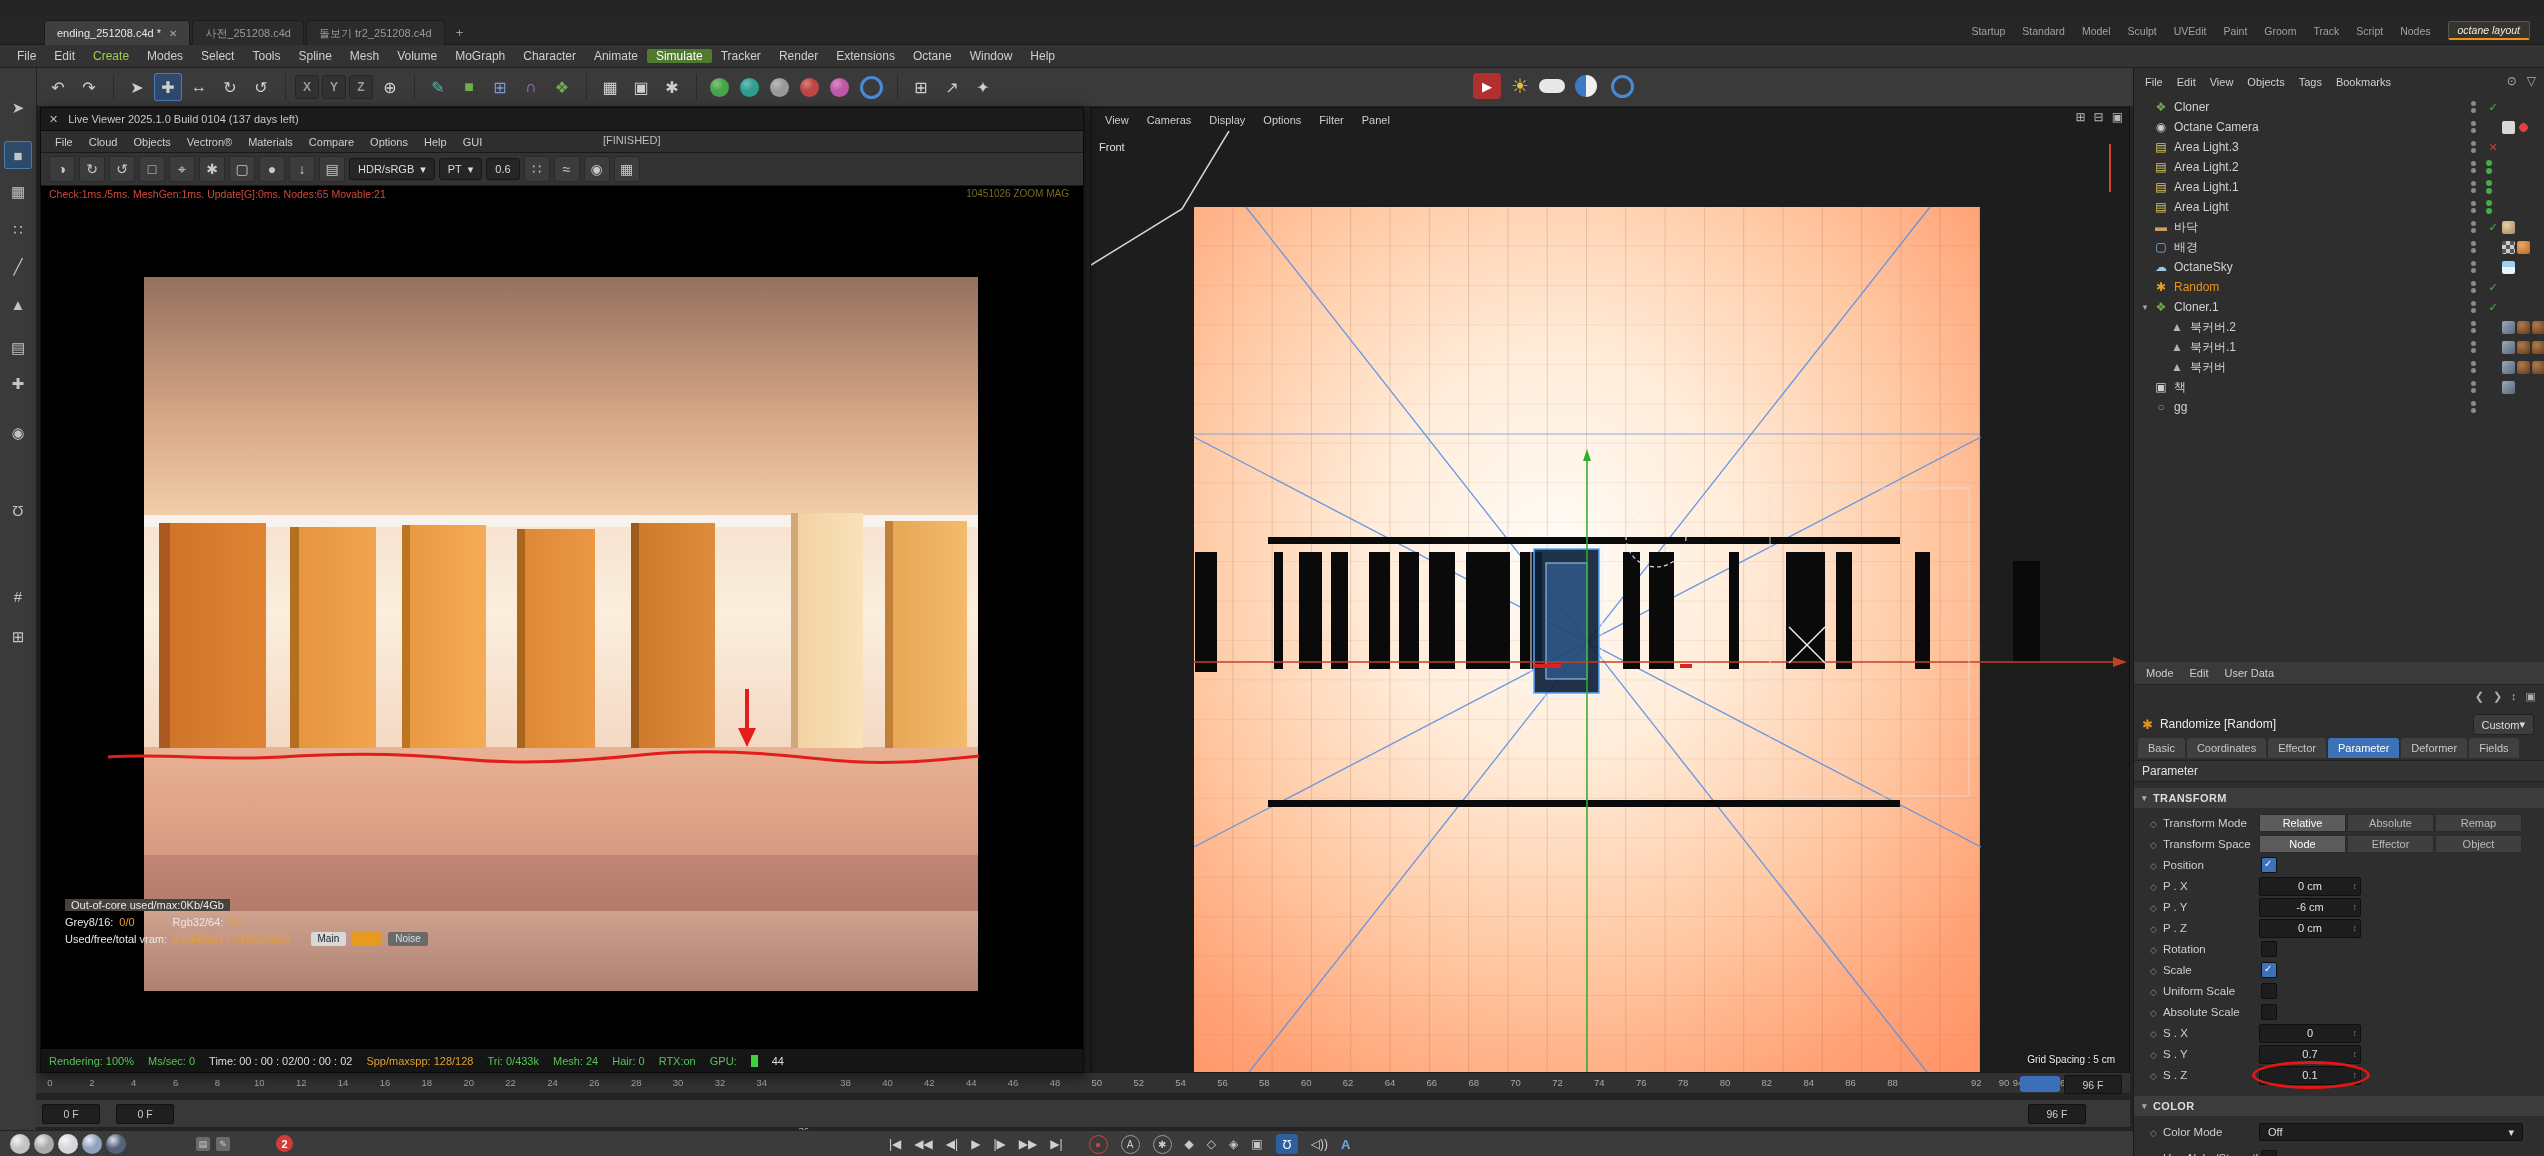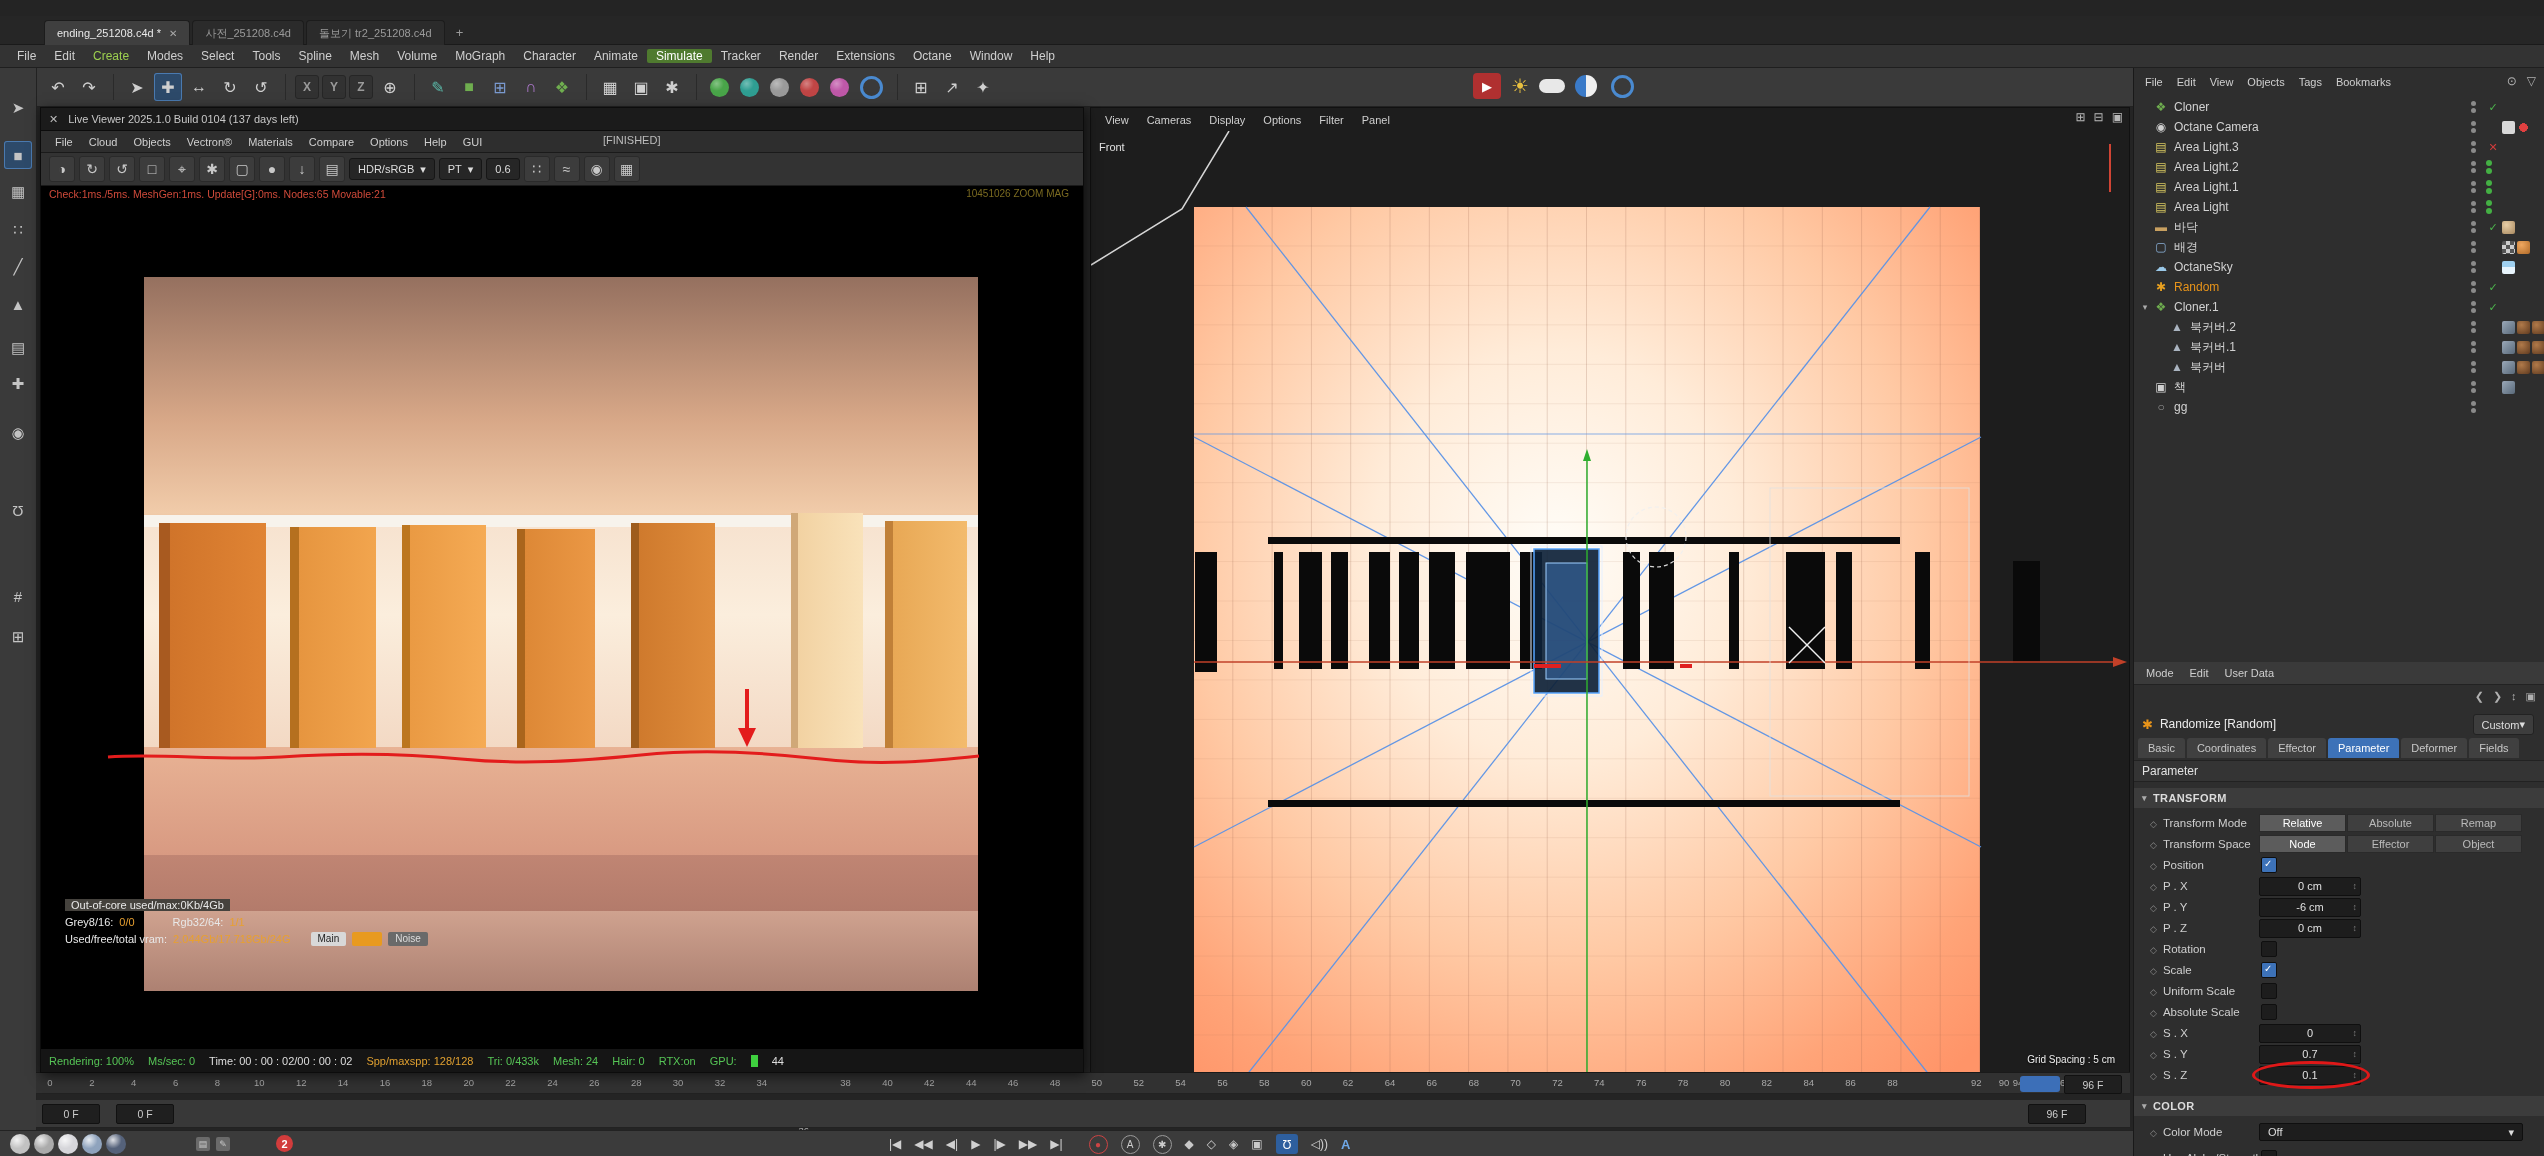--- a/index.html
+++ b/index.html
@@ -162,20 +162,33 @@
           <span class="x">✕</span>
         </span>
         <span class="dtab">
           <span>사전_251208.c4d</span>
         </span>
         <span class="dtab">
           <span>돌보기 tr2_251208.c4d</span>
         </span>
         <span id="newtab">+</span>
       </div>
+    <div id="layouts">
+        <span class="lay">Startup</span>
+        <span class="lay">Standard</span>
+        <span class="lay">Model</span>
+        <span class="lay">Sculpt</span>
+        <span class="lay">UVEdit</span>
+        <span class="lay">Paint</span>
+        <span class="lay">Groom</span>
+        <span class="lay">Track</span>
+        <span class="lay">Script</span>
+        <span class="lay">Nodes</span>
+        <span class="lay activelay">octane layout</span>
+      </div>
   </div>
 
   <div id="menubar">
       <span class="mi">File</span>
       <span class="mi">Edit</span>
       <span class="mi green">Create</span>
       <span class="mi">Modes</span>
       <span class="mi">Select</span>
       <span class="mi">Tools</span>
       <span class="mi">Spline</span>

